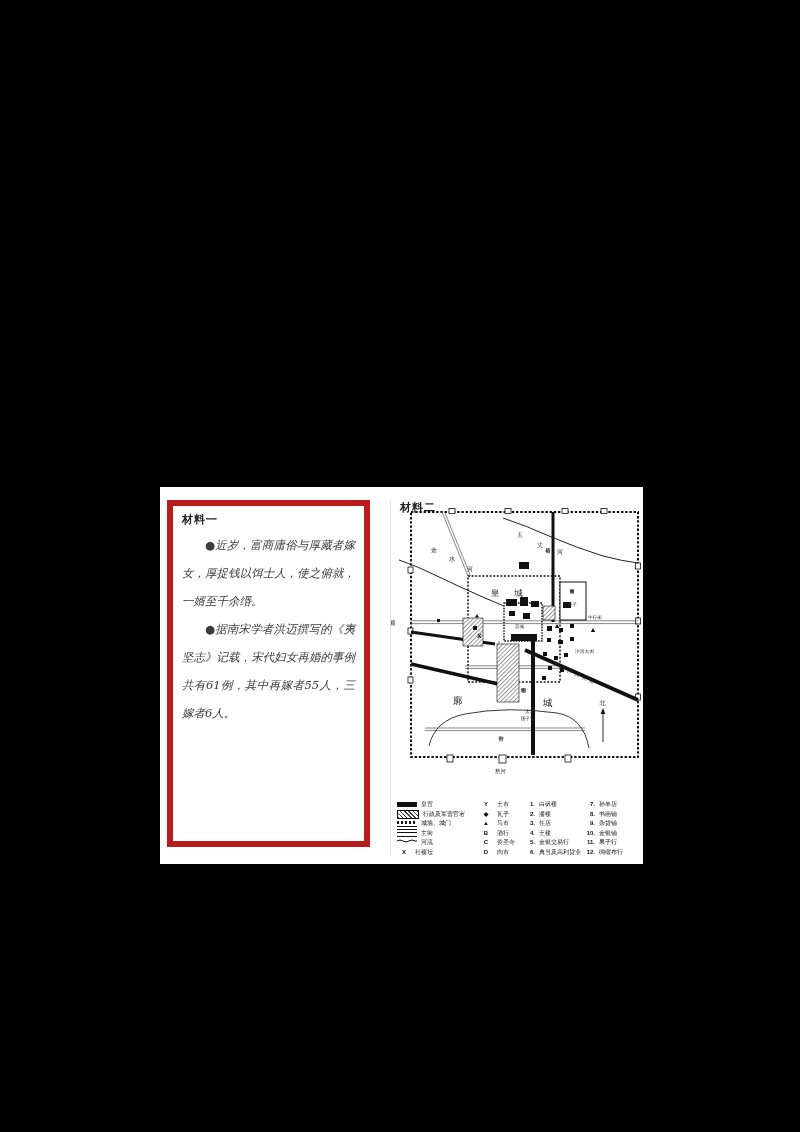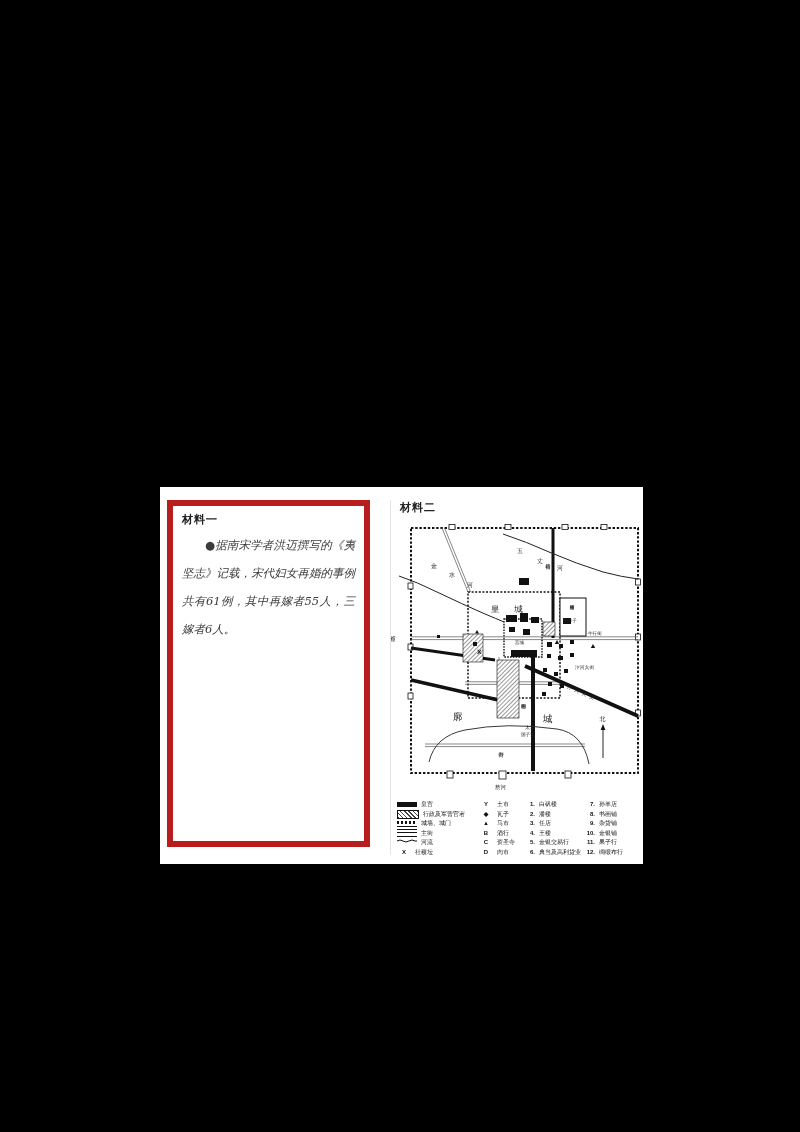--- a/index.html
+++ b/index.html
@@ -11,21 +11,21 @@
           border:6px solid #b91c1c;background:#fff;box-sizing:border-box;padding:6px 9px;}
   .m-title{font-size:11px;font-weight:bold;color:#222;letter-spacing:1px;}
   .m1-body{margin-top:4px;font-family:"DejaVu Serif",serif;font-style:italic;
            color:#3b3b3b;font-size:11.5px;line-height:28px;text-align:justify;}
   .m1-body p{margin:0;text-indent:2em;}
   .m1-body p.src{text-indent:3.2em;}
   
   .m2-panel{position:absolute;left:230px;top:13px;width:253px;height:354px;
             border-left:1px solid #e4e4e4;}
   .m2-title{position:absolute;left:9px;top:0px;}
-  .map-wrap{position:absolute;left:0px;top:22px;width:253px;height:276px;text-align:right;}
+  .map-wrap{position:absolute;left:0px;top:6px;width:253px;height:276px;text-align:right;}
   
   .legend{position:absolute;left:6px;top:300px;width:244px;display:flex;
           font-size:6px;color:#111;line-height:9px;}
   .lg-col{display:flex;flex-direction:column;}
   .lg-c1{width:82px;} .lg-c2{width:46px;} .lg-c3{width:60px;} .lg-c4{width:56px;}
   .lg-row{display:flex;align-items:center;height:9.5px;gap:4px;white-space:nowrap;}
   .lg-sym{display:inline-block;width:14px;text-align:center;font-weight:bold;font-size:6px;}
   .lg-num{display:inline-block;width:10px;text-align:right;font-weight:bold;}
   .sw{display:inline-block;width:20px;}
   .sw-solid{height:5px;background:#111;}
@@ -41,20 +41,21 @@
   .vtext{writing-mode:vertical-rl;text-orientation:upright;}
 </style>
 </head>
 <body>
 
 <div class="sheet">
 
   <div class="m1-box">
     <div class="m-title">材料一</div>
     <div class="m1-body">
+      <p>●近岁，富商庸俗与厚藏者嫁女，厚捉钱以饵士人，使之俯就，一婿至千余缗。</p>
       <p>●据南宋学者洪迈撰写的《夷坚志》记载，宋代妇女再婚的事例共有61例，其中再嫁者55人，三嫁者6人。</p>
     </div>
   </div>
 
   <div class="m2-panel">
     <div class="m-title m2-title">材料二</div>
 
     <div class="map-wrap">
       <svg width="253" height="276" viewBox="-16 0 253 276">
         <defs>

